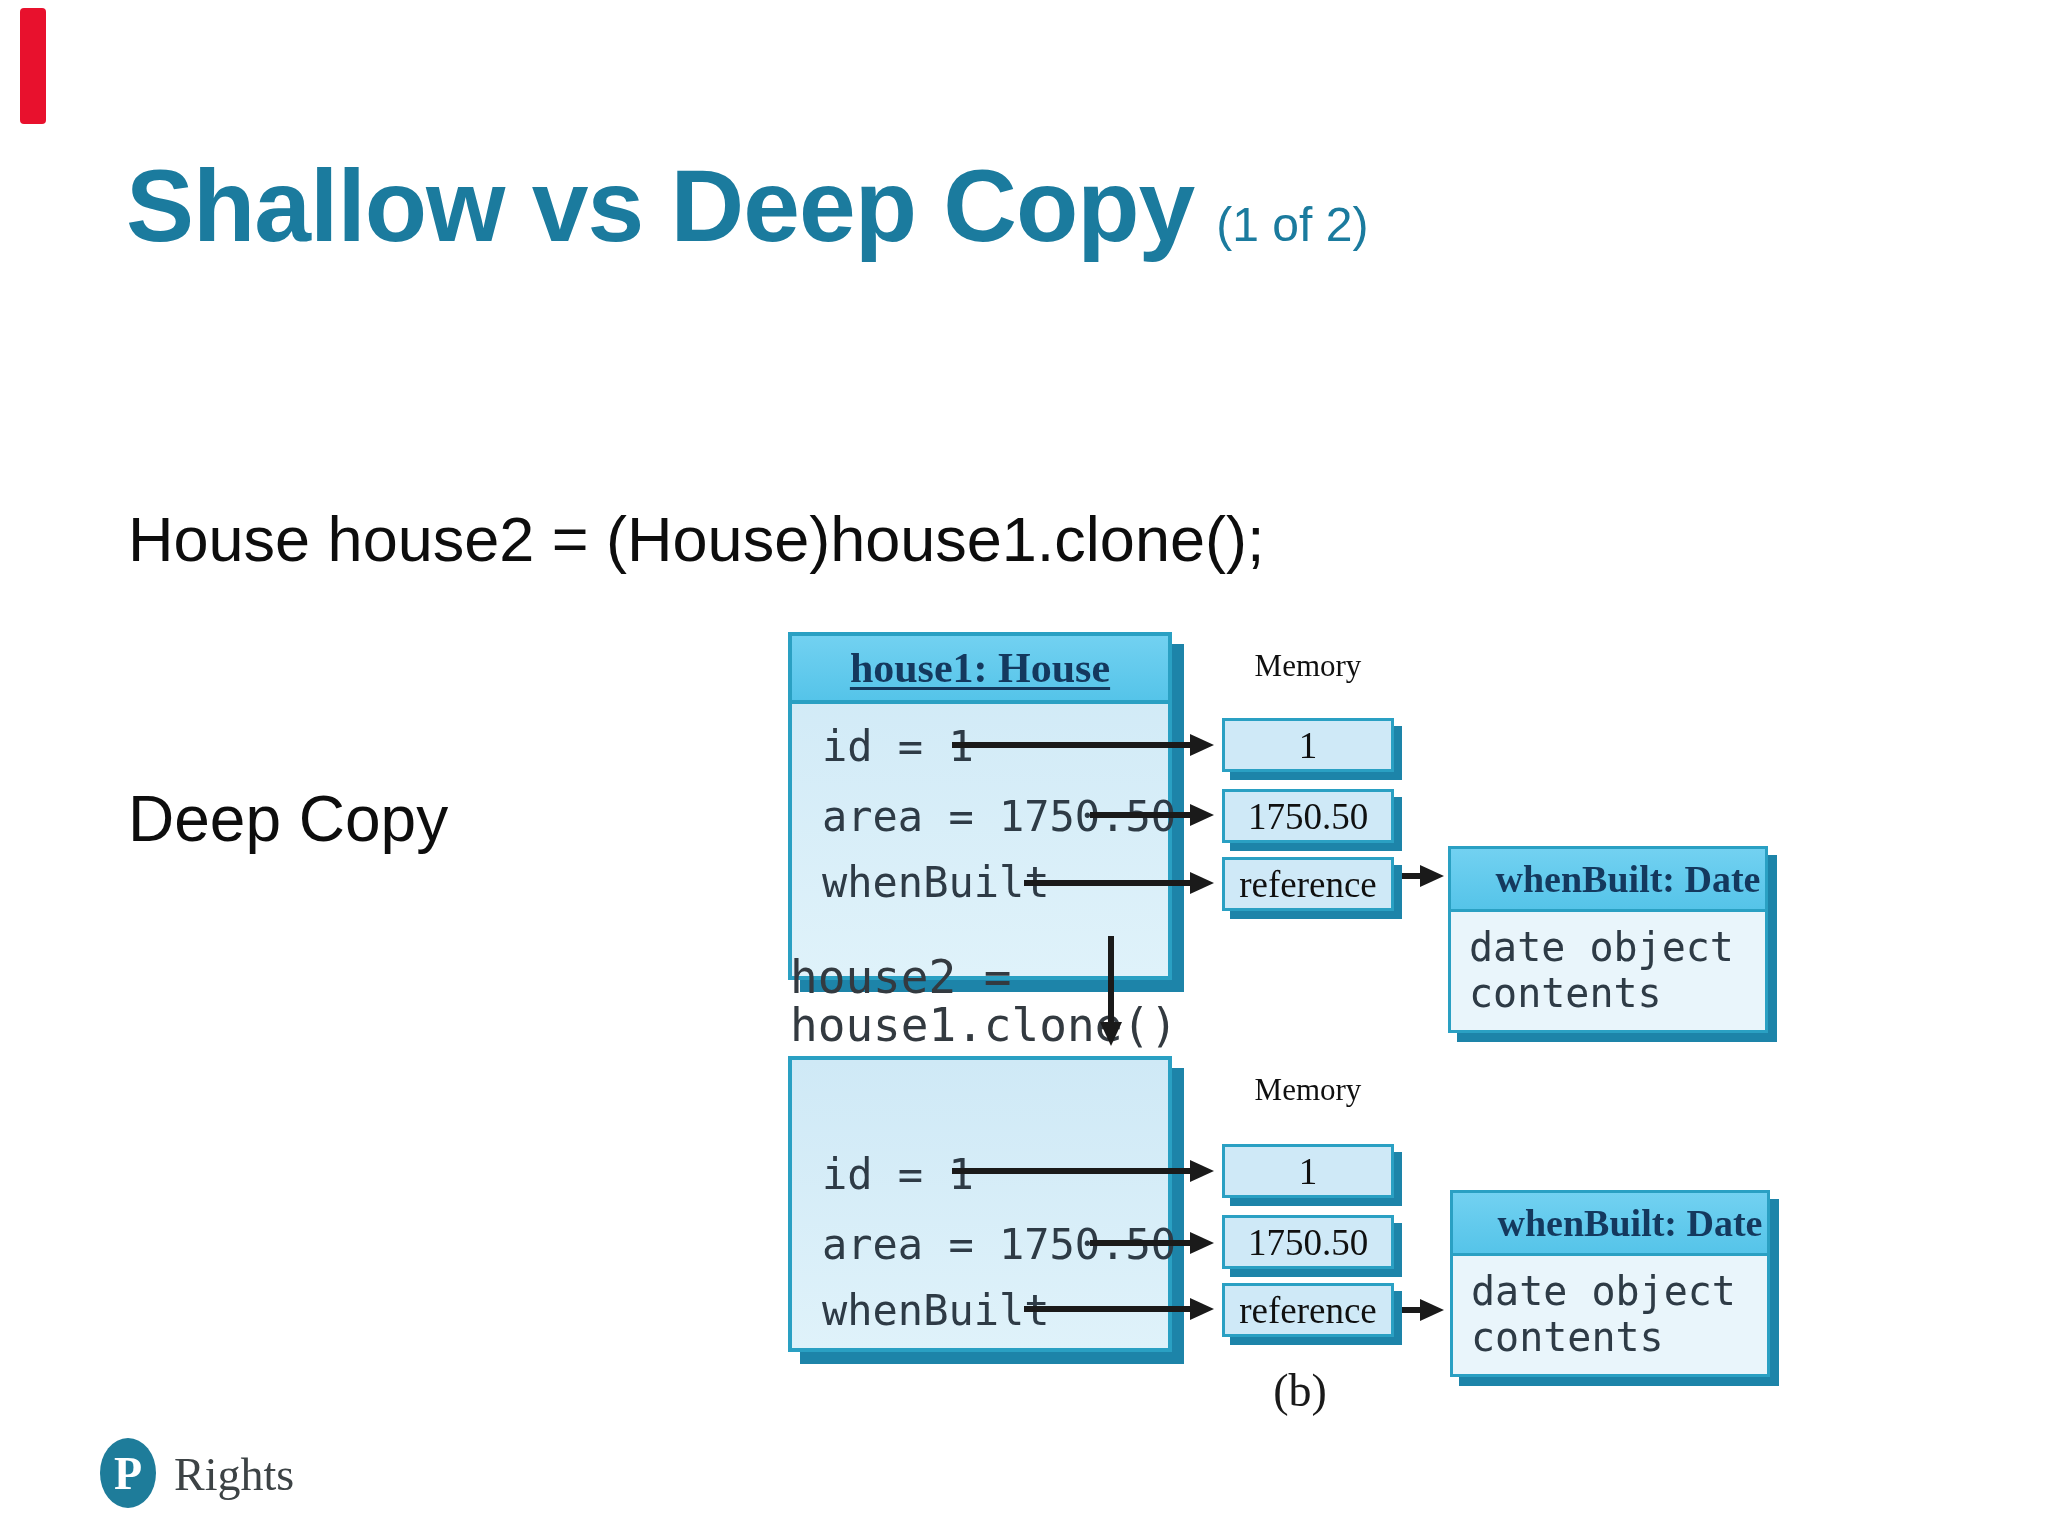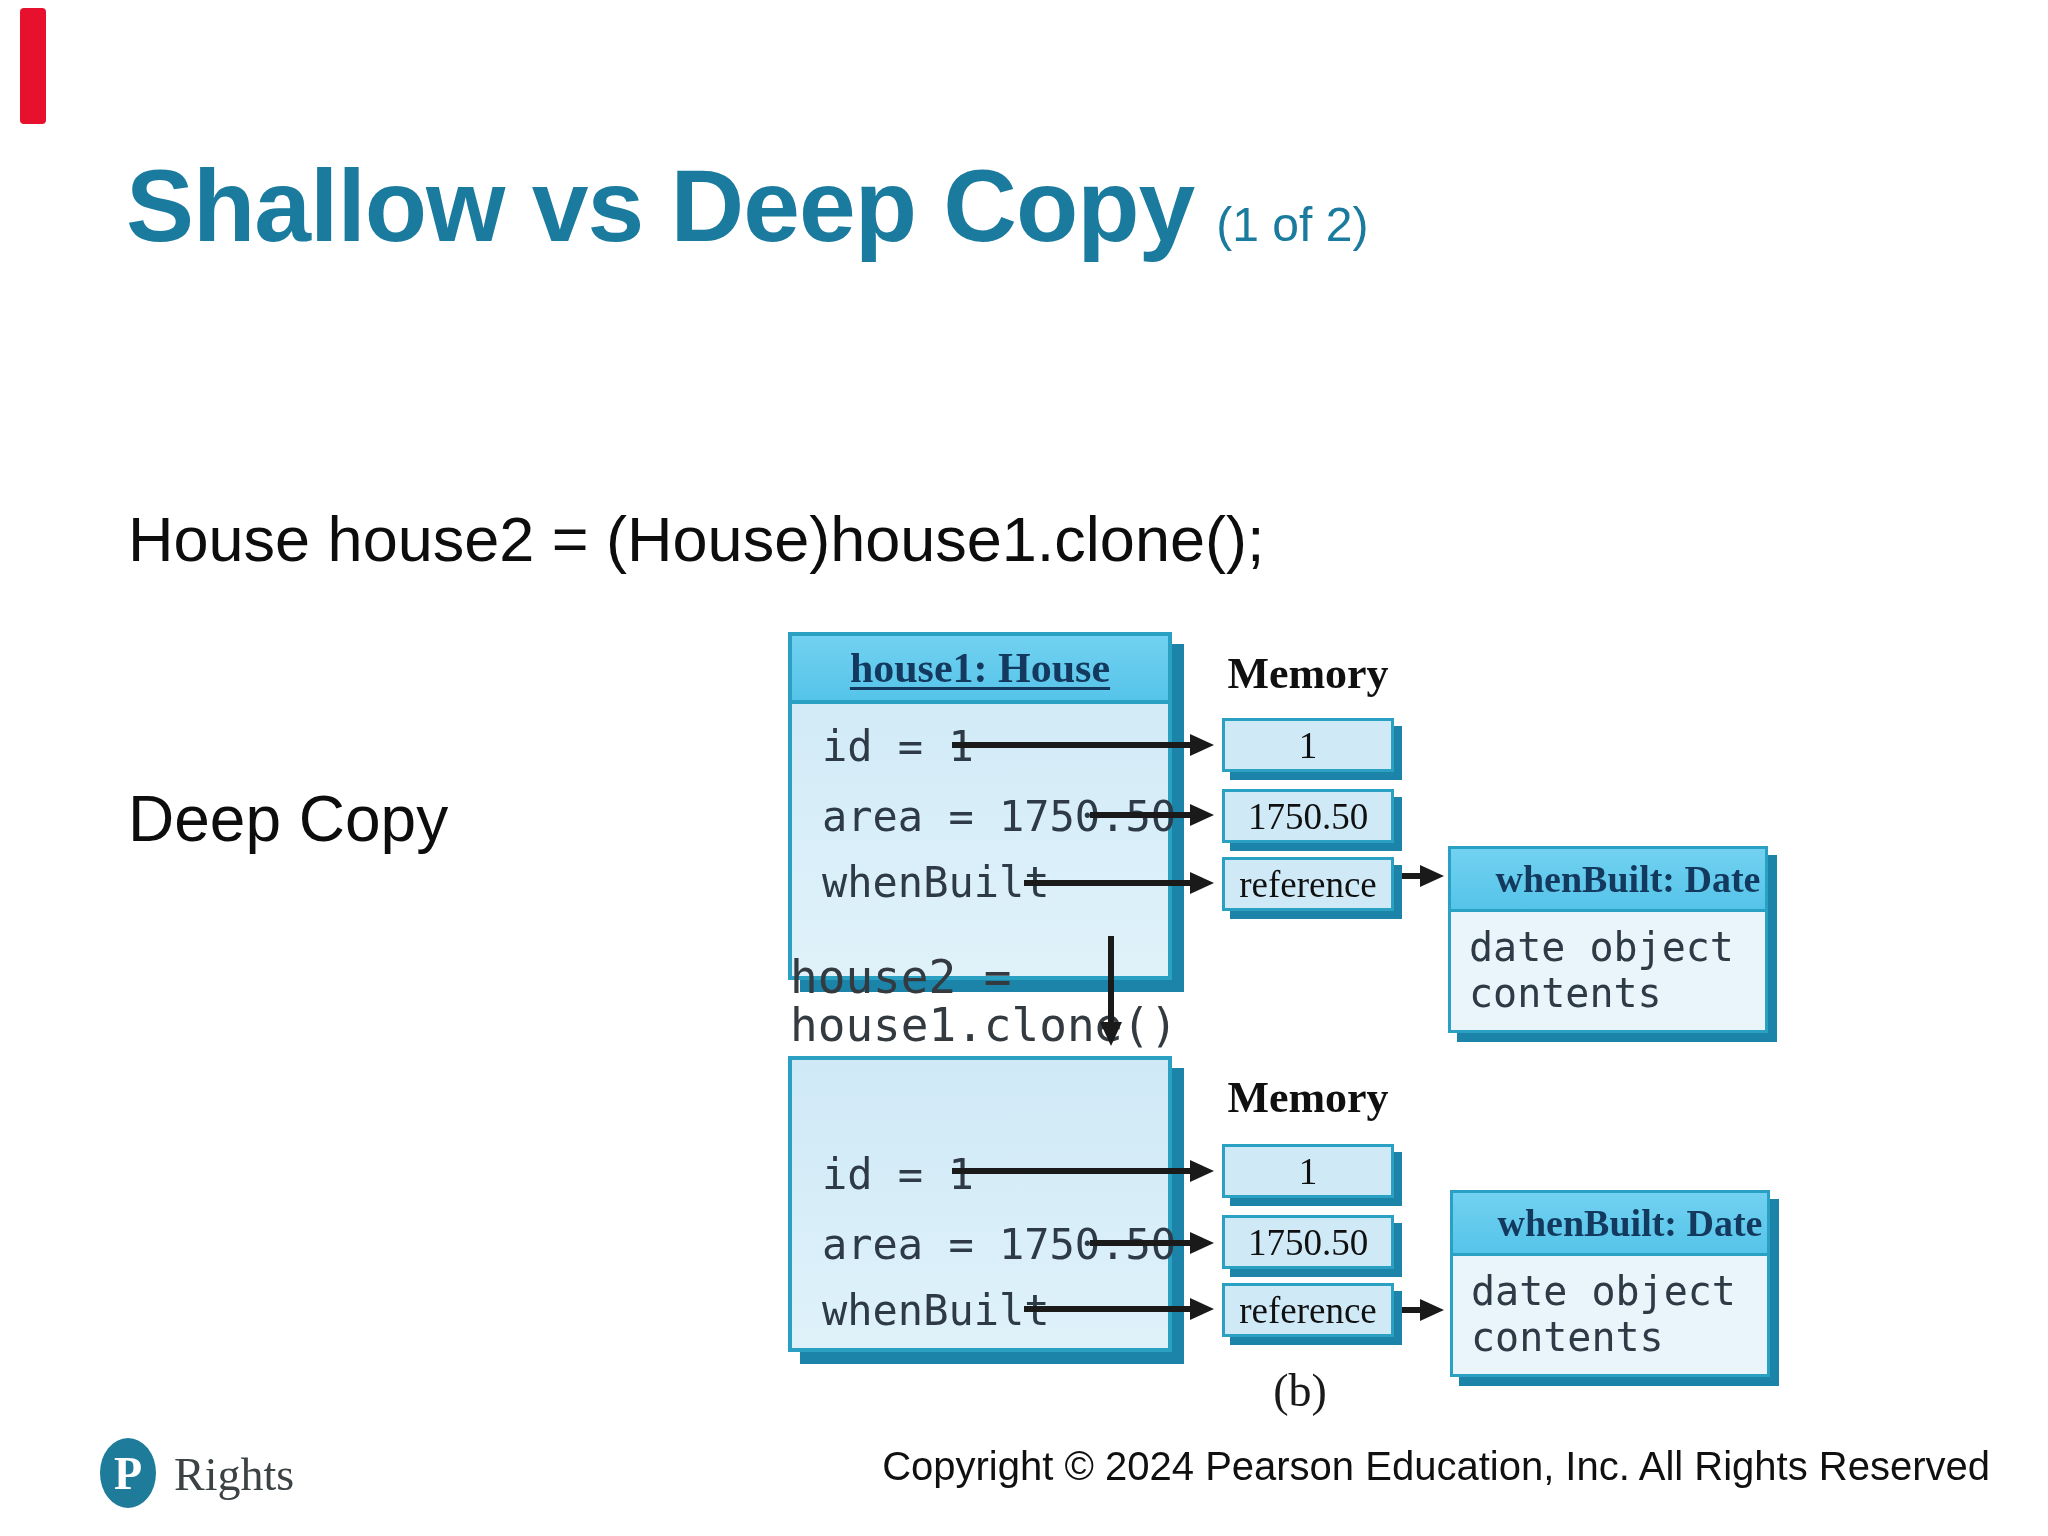--- a/index.html
+++ b/index.html
@@ -27,21 +27,21 @@
   .obj-header{height:64px;background:linear-gradient(180deg,#72d1f1 0%,#55c4e9 100%);
               border-bottom:4px solid #2aa0c3;display:flex;align-items:center;justify-content:center;
               font-family:"Liberation Serif",serif;font-weight:bold;font-size:42px;color:#14395e;}
   .obj-header span{text-decoration:underline;text-decoration-thickness:3px;text-underline-offset:5px;}
   .obj-field{position:absolute;left:30px;font-family:"DejaVu Sans Mono",monospace;
              font-size:42px;color:#2e3b46;white-space:nowrap;}
   .f1{top:86px}.f2{top:156px}.f3{top:222px}
   .obj2 .f1{top:90px}.obj2 .f2{top:160px}.obj2 .f3{top:226px}
 
   .mem-label{width:172px;text-align:center;font-family:"Liberation Serif",serif;
-             font-size:44px;color:#101010;font-weight:bold;}
+             font-size:31px;color:#101010;}
   .mem-cell{width:172px;height:54px;box-sizing:border-box;border:3px solid #2aa0c3;
             background:#cfe9f7;box-shadow:8px 8px 0 #1d84a9;
             display:flex;align-items:center;justify-content:center;
             font-family:"Liberation Serif",serif;font-size:37px;color:#101010;}
 
   .date-box{width:320px;box-sizing:border-box;border:3px solid #2aa0c3;background:#e9f5fb;
             box-shadow:9px 9px 0 #1d84a9;}
   .date-header{height:60px;background:linear-gradient(180deg,#72d1f1 0%,#55c4e9 100%);
                border-bottom:3px solid #2aa0c3;display:flex;align-items:center;justify-content:center;
                font-family:"Liberation Serif",serif;font-weight:bold;font-size:38px;color:#14395e;}
@@ -155,15 +155,14 @@
       <div>contents</div>
     </div>
   </div>
 
   <div class="abs caption-b" style="left:1230px;top:1364px;">(b)</div>
 
   <div class="abs logo-mark" style="left:100px;top:1438px;">
     <span>P</span>
   </div>
   <div class="abs brand" style="left:174px;top:1448px;">Rights</div>
-  <div class="abs copyright" style="right:58px;top:1444px;">Copyright © 2024 Pearson Education, Inc. All Rights Reserved</div>
 
 </div>
 
 </body></html>

